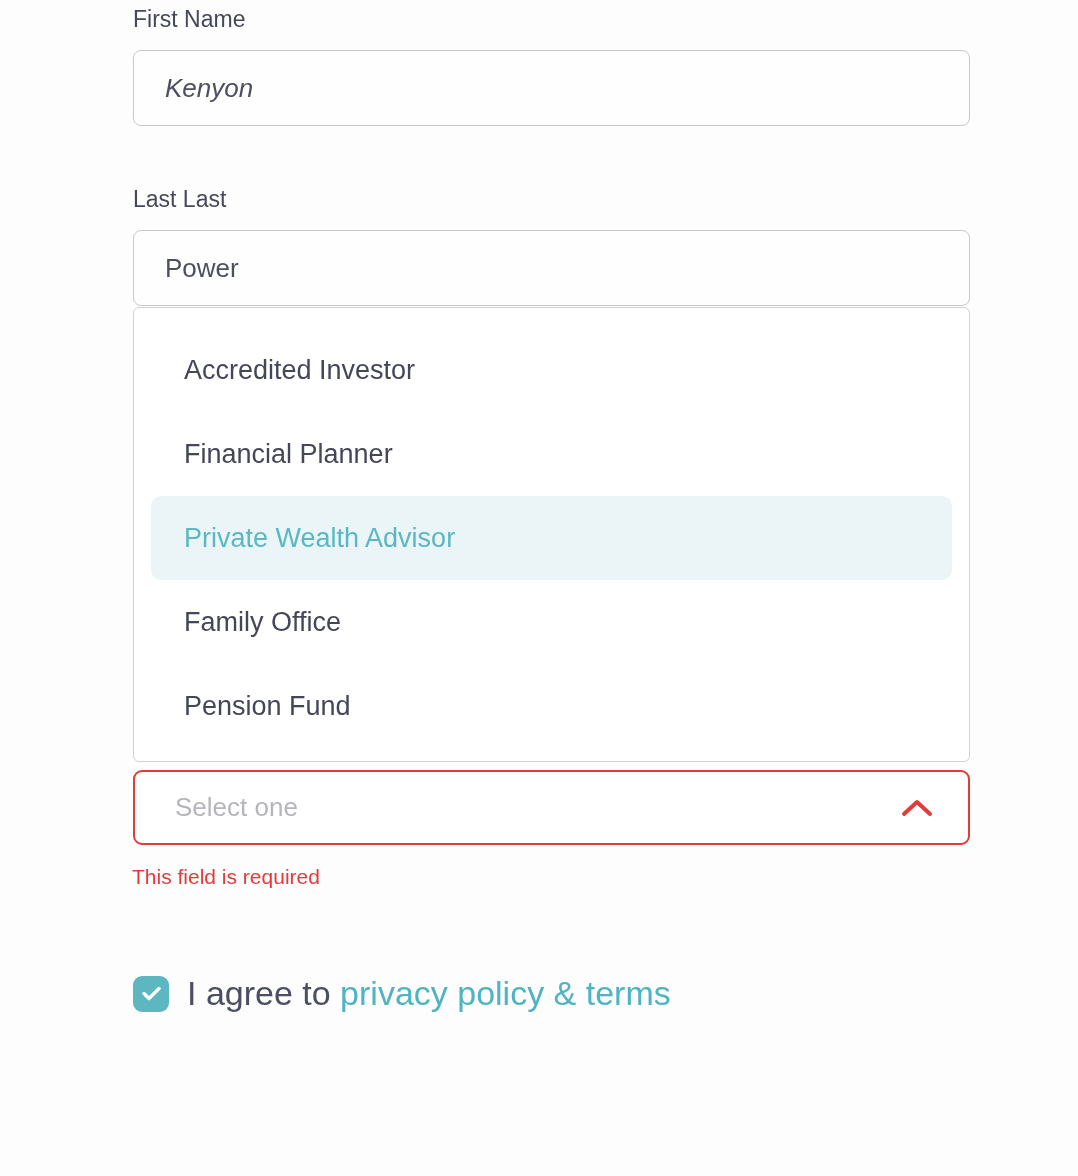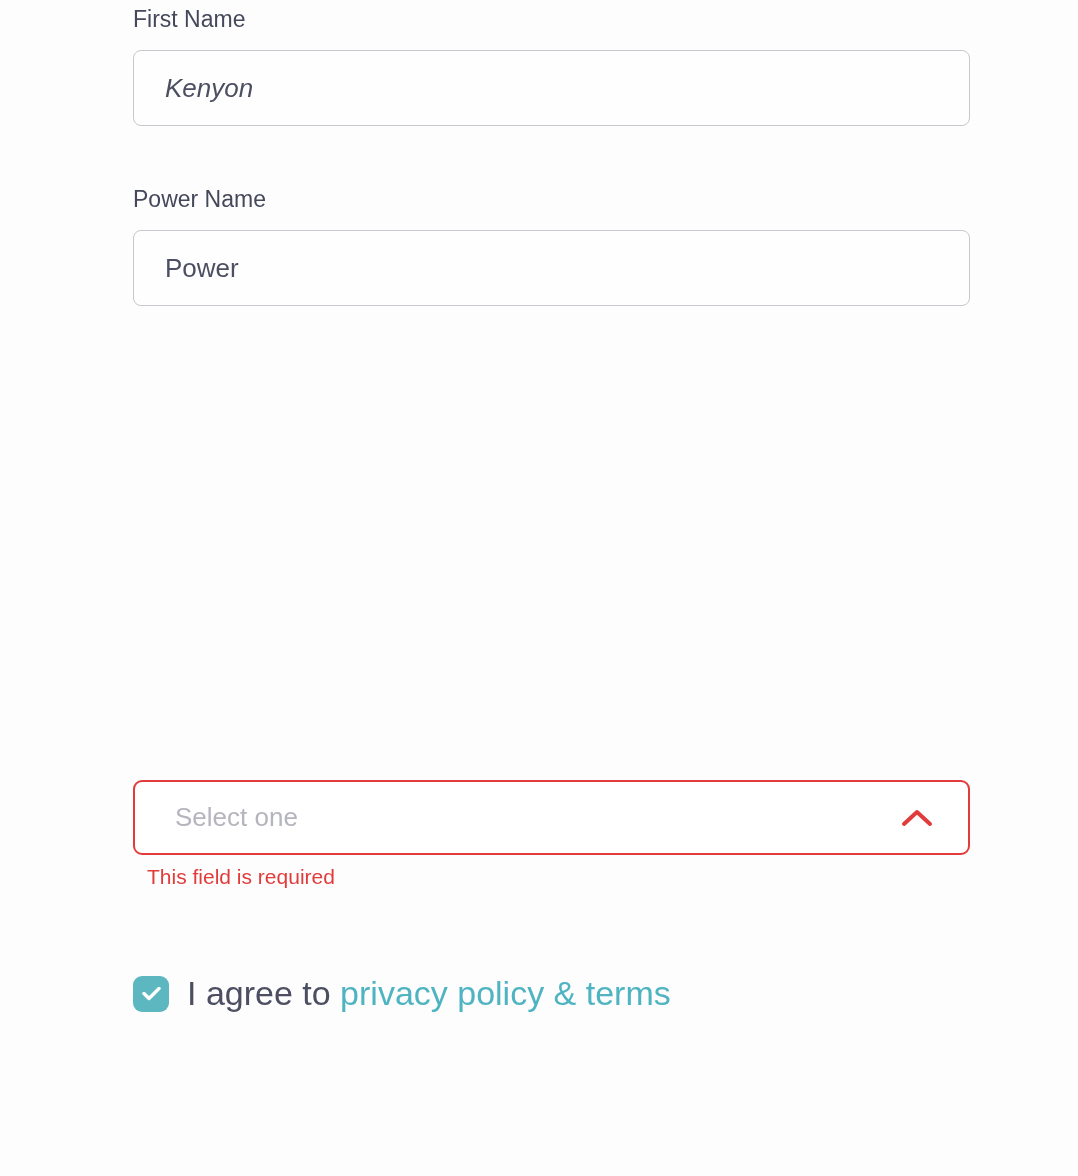--- a/index.html
+++ b/index.html
@@ -74,29 +74,28 @@
     height: 75px;
     box-sizing: border-box;
     border: 2.5px solid #e23b3b;
     border-radius: 9px;
     background: #ffffff;
     display: flex;
     align-items: center;
     justify-content: space-between;
     padding: 0 34px 0 40px;
     cursor: pointer;
-    margin-top: 10px;
   }
   .select-placeholder {
     font-size: 26px;
     color: #b5b5bd;
   }
   .error-text {
     position: absolute;
-    left: 147px;
+    left: 132px;
     top: 864px;
     font-size: 21px;
     color: #e23b3b;
     line-height: 1.2;
   }
   .agree-row {
     position: absolute;
     left: 133px;
     top: 974px;
     display: flex;
@@ -144,24 +143,31 @@
 </style>
 </head>
 <body>
 
 <div class="page">
 
   <div class="field-label" style="top:6px;">First Name</div>
 
   <input class="text-input" style="top: 50px; font-style: italic;" type="text" value="Kenyon">
 
-  <div class="field-label" style="top:186px;">Power Name</div>
+  <div class="field-label" style="top:186px;">Last Last</div>
 
   <input class="text-input" style="top: 230px;" type="text" value="Power">
 
+  <div class="dropdown-panel">
+    <div class="dropdown-option">Accredited Investor</div>
+    <div class="dropdown-option">Financial Planner</div>
+    <div class="dropdown-option selected">Private Wealth Advisor</div>
+    <div class="dropdown-option">Family Office</div>
+    <div class="dropdown-option">Pension Fund</div>
+  </div>
 
   <div class="select-box">
     <span class="select-placeholder">Select one</span>
     <span style="display:flex;">
       <svg width="34" height="20" viewBox="0 0 34 20" fill="none">
         <polyline points="4,16 17,4 30,16" stroke="#e23b3b" stroke-width="4" stroke-linecap="round" stroke-linejoin="round"></polyline>
       </svg>
     </span>
   </div>
 

